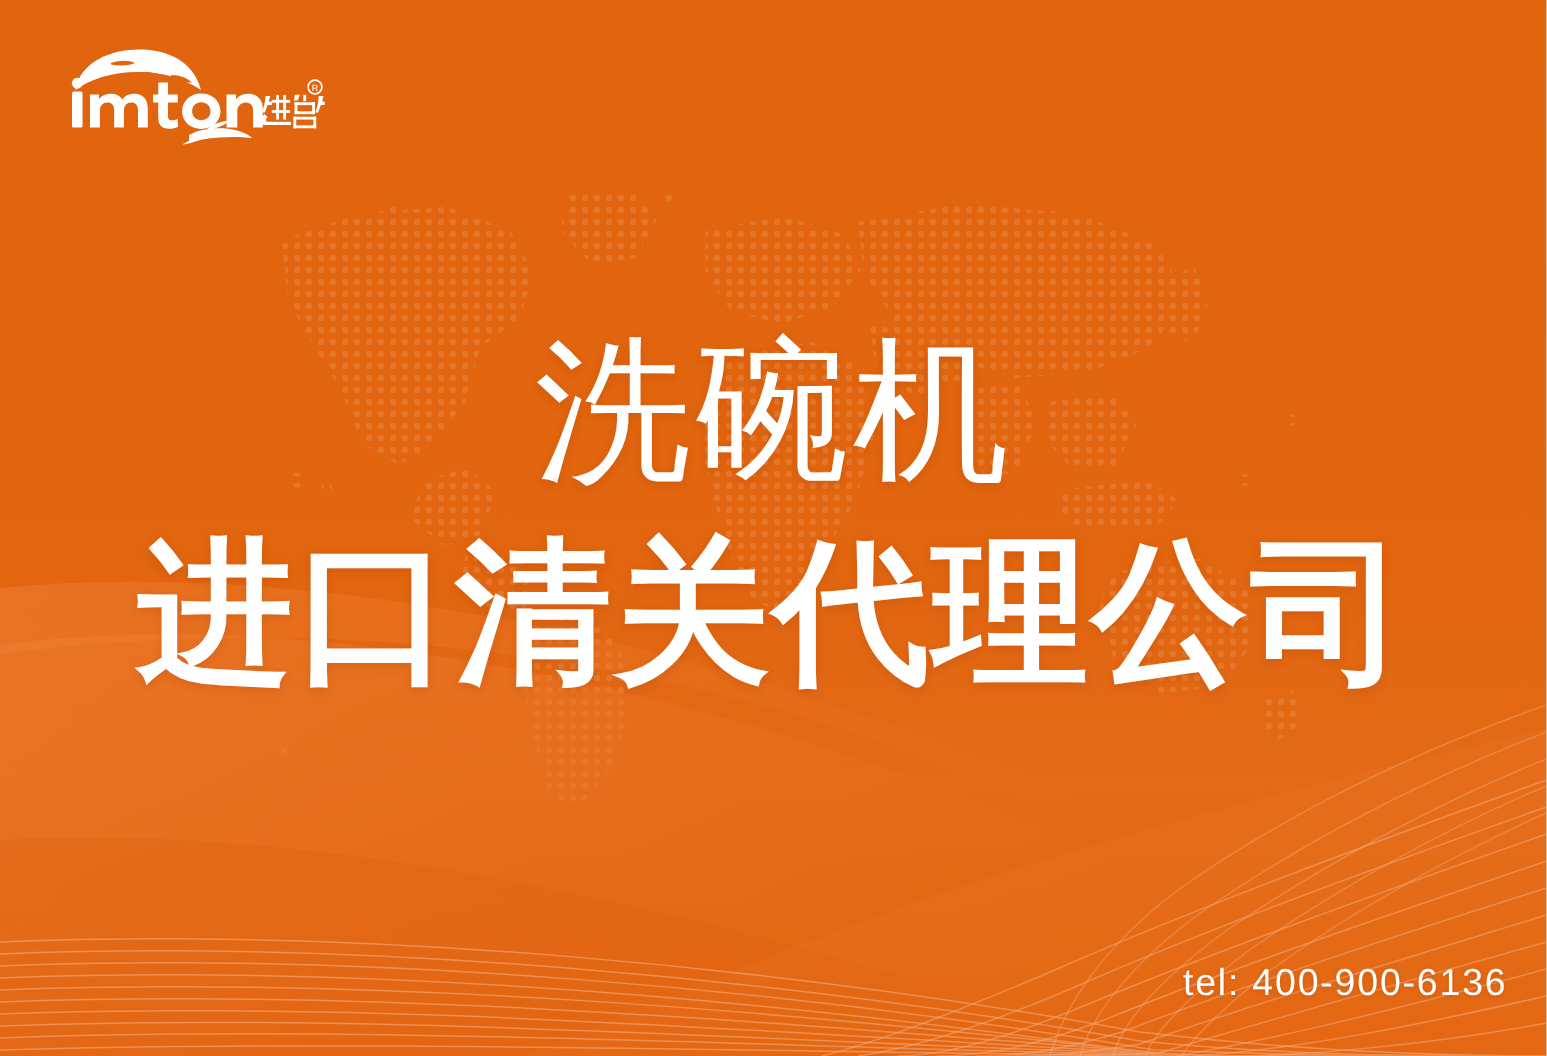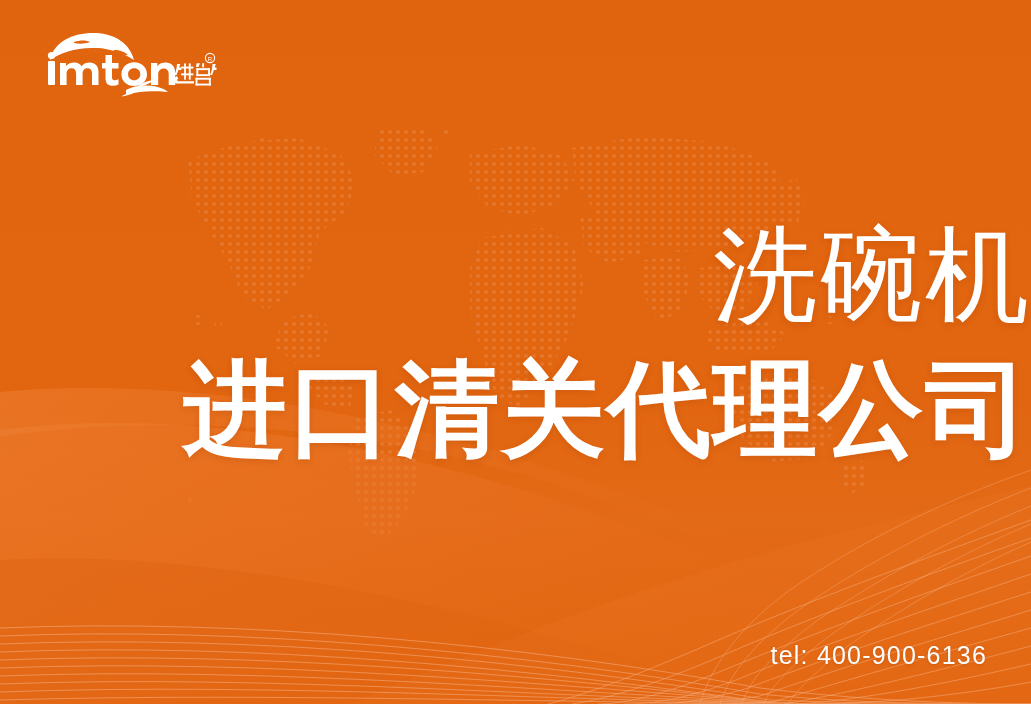--- a/index.html
+++ b/index.html
@@ -63,21 +63,21 @@
     height: 68px;
   }
   .logo svg { display: block; width: 100%; height: 100%; }
 
   
   .headline {
     position: absolute;
     left: 0;
     top: 222px;
     width: 1031px;
-    text-align: right;
+    text-align: center;
     color: #ffffff;
     line-height: 1.02;
     letter-spacing: 2px;
     text-shadow: 0 2px 6px rgba(150,60,0,0.22);
     white-space: nowrap;
   }
   .headline .line1 {
     display: block;
     font-size: 104px;
     font-weight: 400;
@@ -85,21 +85,21 @@
   .headline .line2 {
     display: block;
     font-size: 104px;
     font-weight: 700;
     margin-top: 28px;
   }
 
   
   .tel {
     position: absolute;
-    right: 44px;
+    right: 26px;
     bottom: 34px;
     color: #ffffff;
     font-size: 25px;
     letter-spacing: 1.2px;
     white-space: nowrap;
     text-shadow: 0 1px 3px rgba(140,55,0,0.28);
   }
 </style>
 </head>
 <body>

